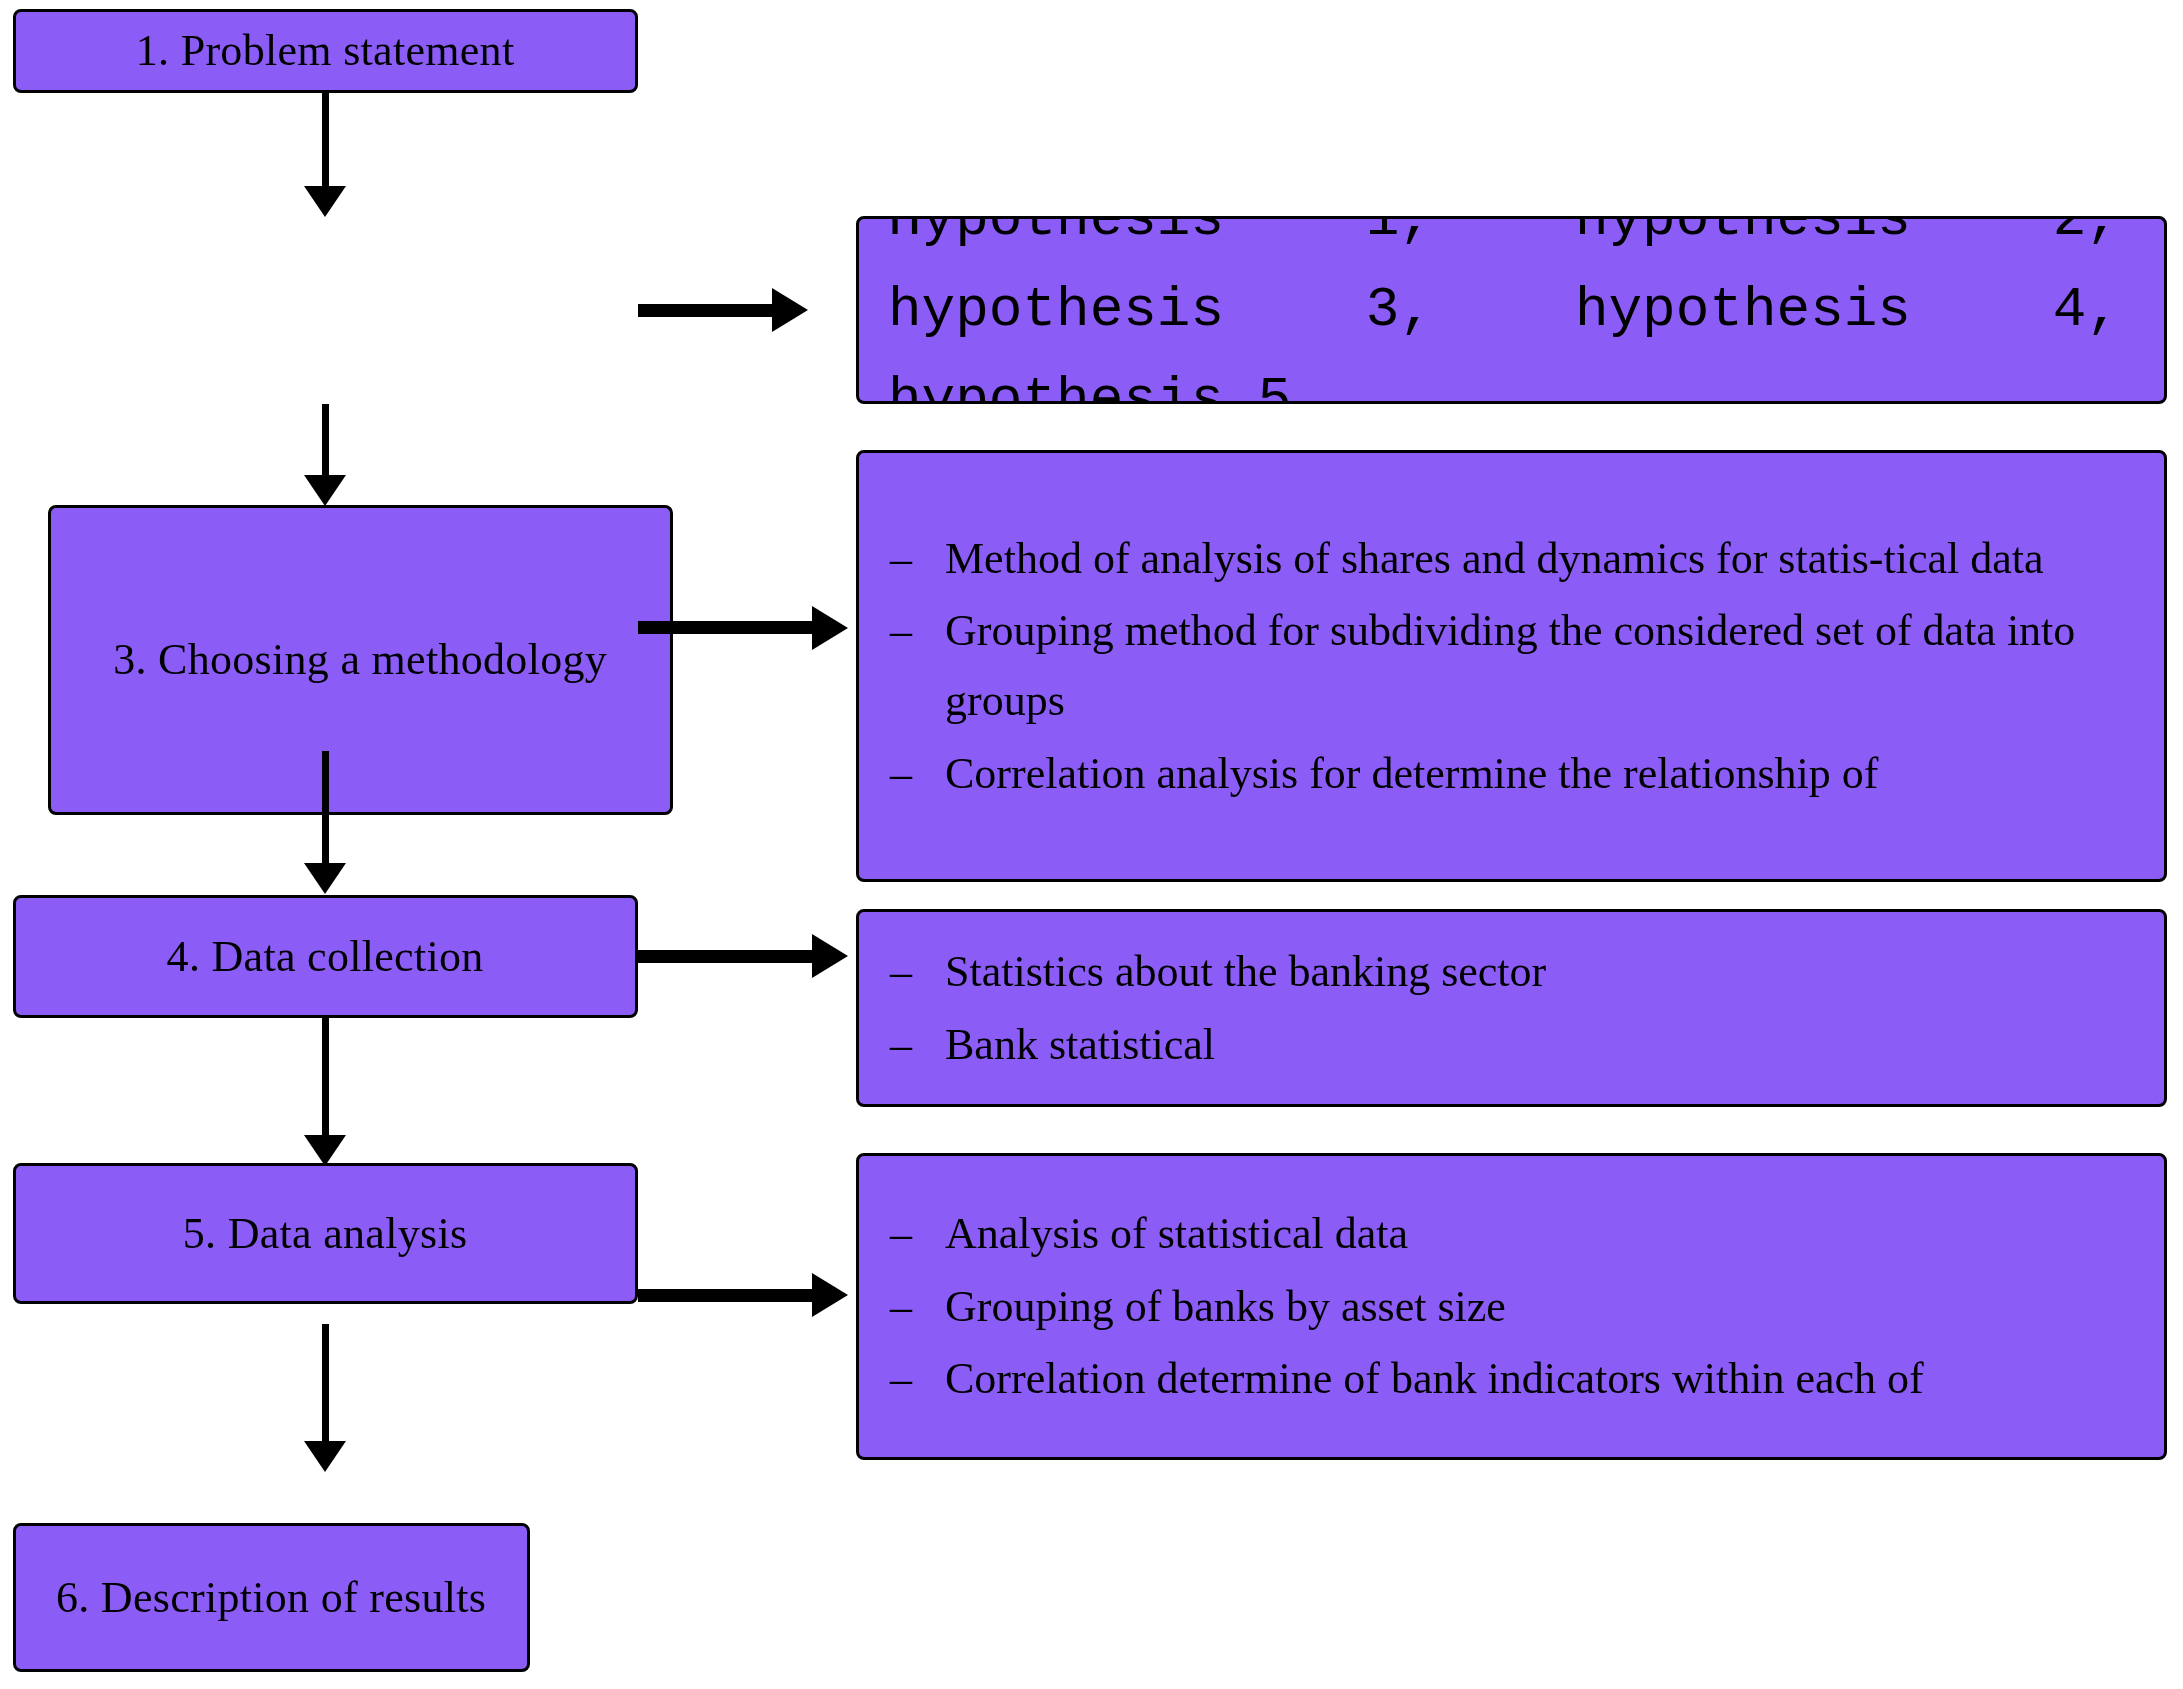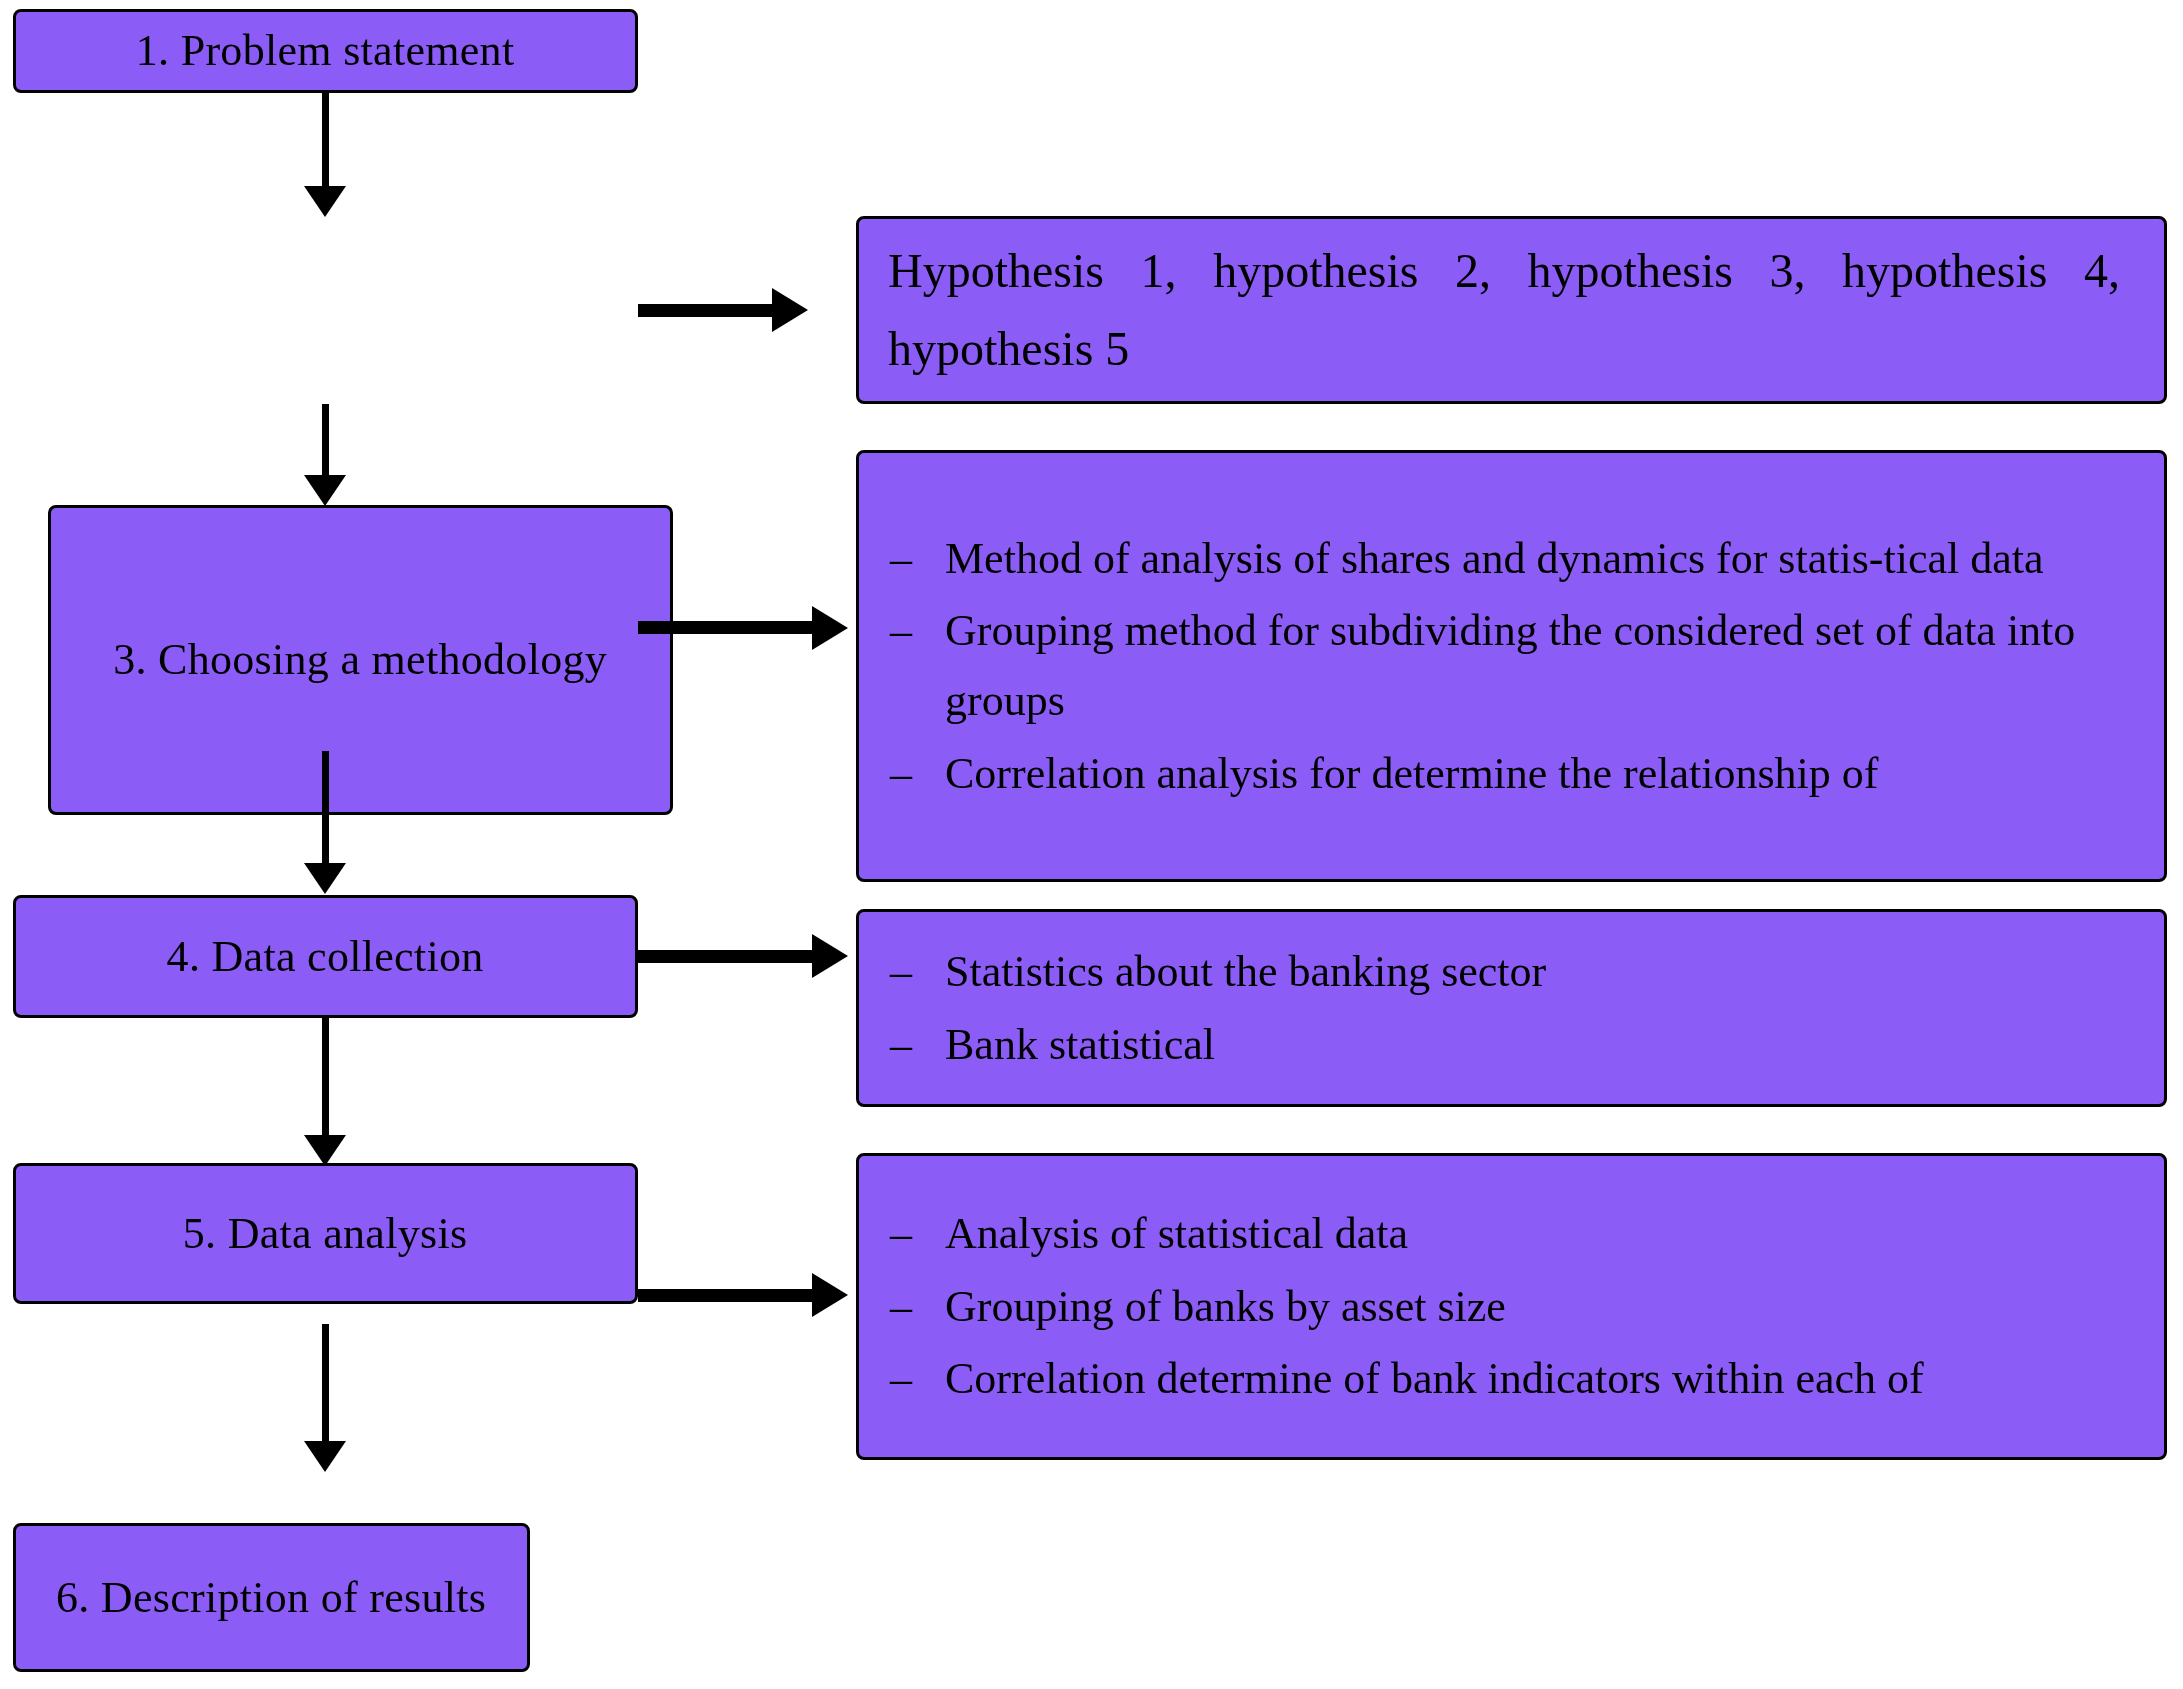--- a/index.html
+++ b/index.html
@@ -43,27 +43,28 @@
   .node-label {
     font-size: 44px;
     line-height: 1.62;
     letter-spacing: 0.3px;
     padding: 0 20px;
     white-space: pre-line;
   }
 
   
   .para {
-    font-size: 48px;
+    font-size: 56px;
     line-height: 1.62;
     text-align: justify;
     text-align-last: left;
     padding: 0 44px 0 29px;
     width: 100%;
     box-sizing: border-box;
+    font-family: Liberation Mono, monospace;
   }
 
   
   .bullets {
     width: 100%;
     box-sizing: border-box;
     padding: 0 17px 0 31px;
   }
   .bullet {
     display: flex;

